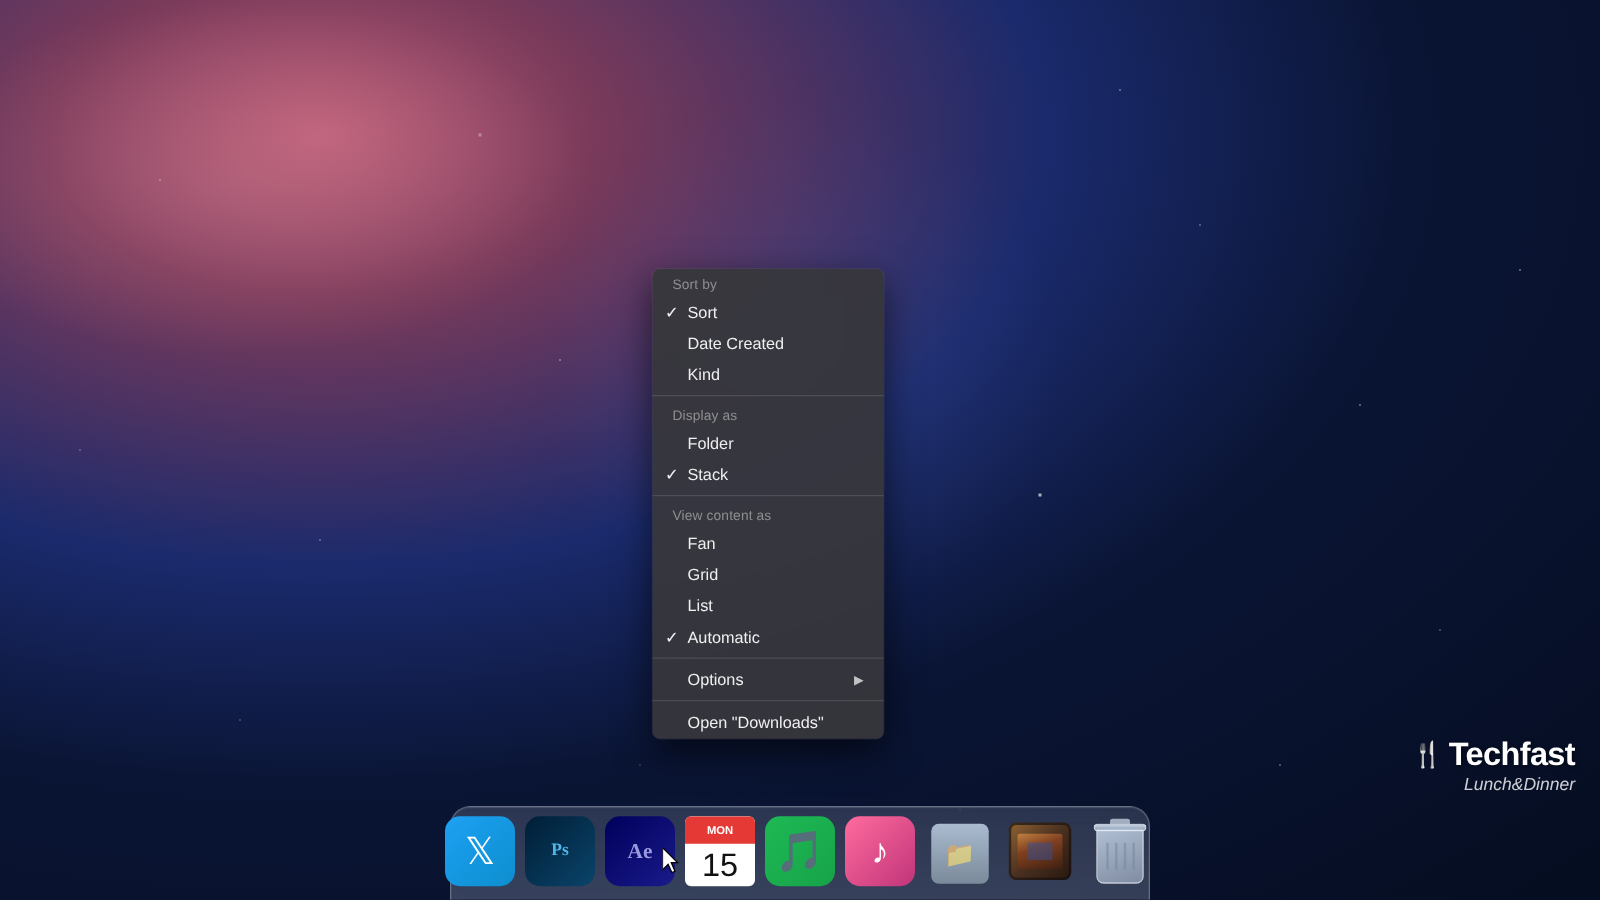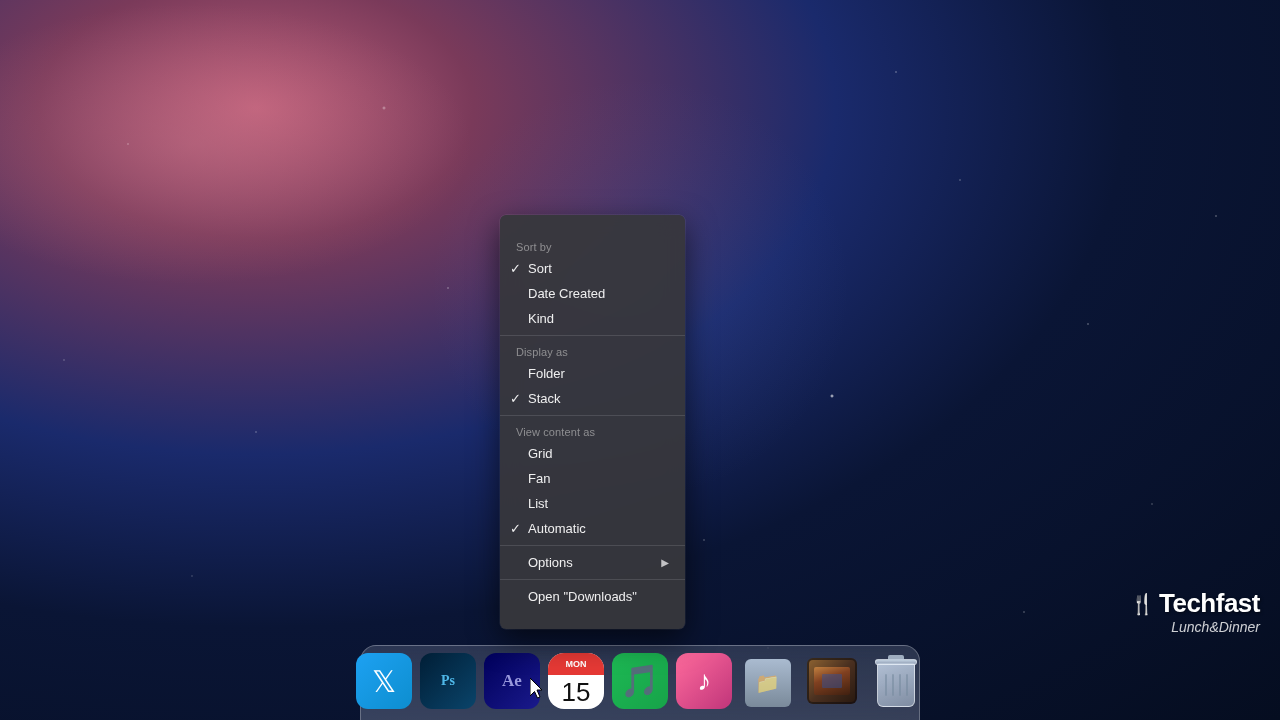--- a/index.html
+++ b/index.html
@@ -50,28 +50,28 @@
       position: absolute;
       inset: 0;
       background: 
         radial-gradient(ellipse 400px 200px at 15% 20%, rgba(200,120,140,0.4) 0%, transparent 70%),
         radial-gradient(ellipse 300px 300px at 50% 40%, rgba(100,120,200,0.15) 0%, transparent 70%);
     }
 
     
     #context-menu {
       position: absolute;
-      left: 500px;
+      left: 522px;
       top: 215px;
       width: 185px;
       background: rgba(55, 55, 60, 0.95);
       border-radius: 6px;
       box-shadow: 0 10px 30px rgba(0,0,0,0.6), 0 0 0 0.5px rgba(255,255,255,0.15);
       z-index: 100;
-      padding: 20px 0;
+      padding: 1px 0;
       backdrop-filter: blur(10px);
     }
 
     .menu-section-label {
       font-size: 11px;
       color: rgba(180,180,180,0.7);
       padding: 6px 16px 3px 16px;
       font-weight: 500;
       letter-spacing: 0.01em;
     }
@@ -199,21 +199,21 @@
       width: 16px;
       height: 22px;
       z-index: 200;
       pointer-events: none;
     }
 
     
     .calendar-inner {
       width: 100%;
       height: 100%;
-      border-radius: 16px;
+      border-radius: 5px;
       background: white;
       display: flex;
       flex-direction: column;
       overflow: hidden;
       text-align: right;
     }
     .calendar-top {
       background: #e53935;
       height: 22px;
       display: flex;
@@ -274,24 +274,24 @@
   <div class="menu-item">
     <span class="checkmark">✓</span>
     <span>Stack</span>
   </div>
 
   <div class="menu-separator"></div>
 
   <div class="menu-section-label">View content as</div>
 
   <div class="menu-item">
+    <span>Fan</span>
+  </div>
+  <div class="menu-item">
     <span>Grid</span>
-  </div>
-  <div class="menu-item">
-    <span>Fan</span>
   </div>
   <div class="menu-item">
     <span>List</span>
   </div>
   <div class="menu-item">
     <span class="checkmark">✓</span>
     <span>Automatic</span>
   </div>
 
   <div class="menu-separator"></div>

